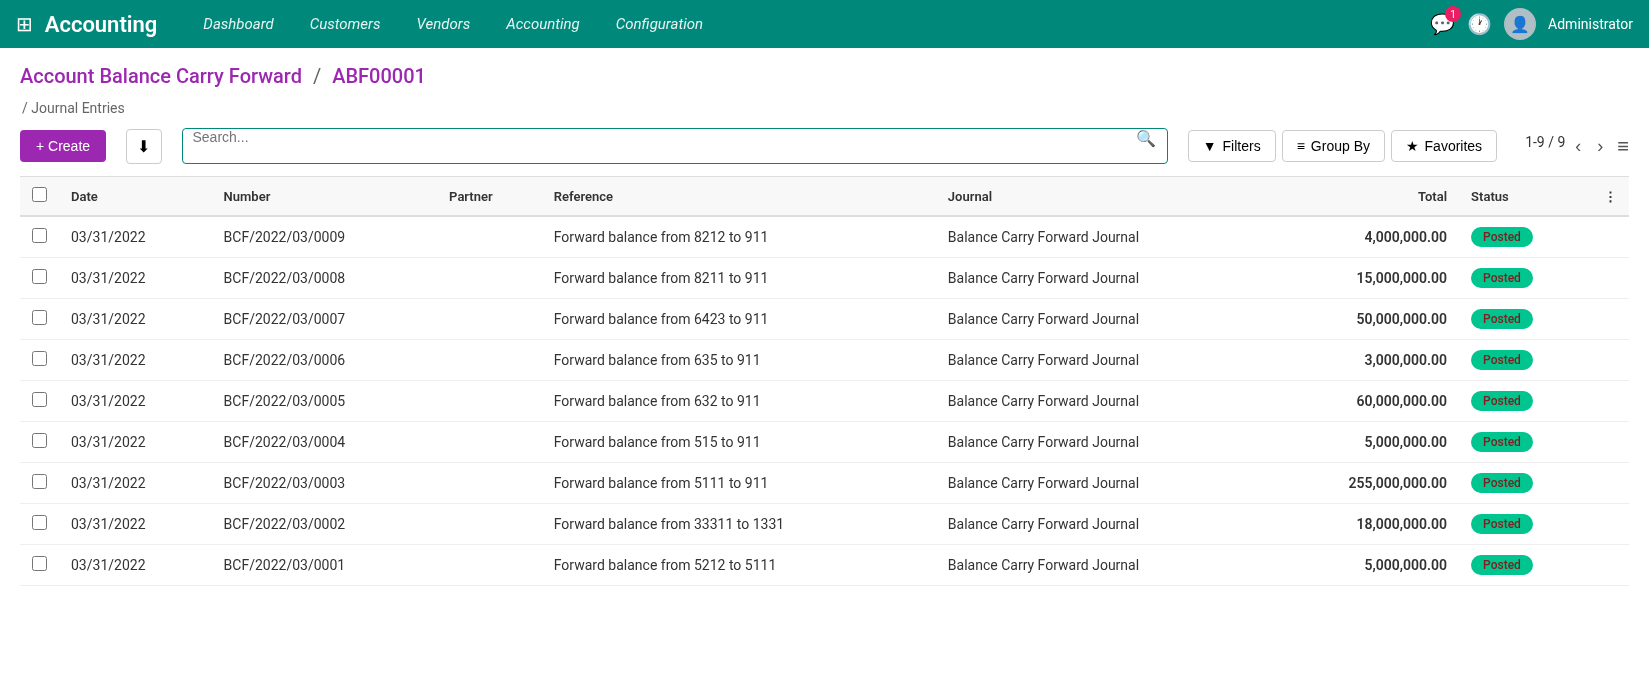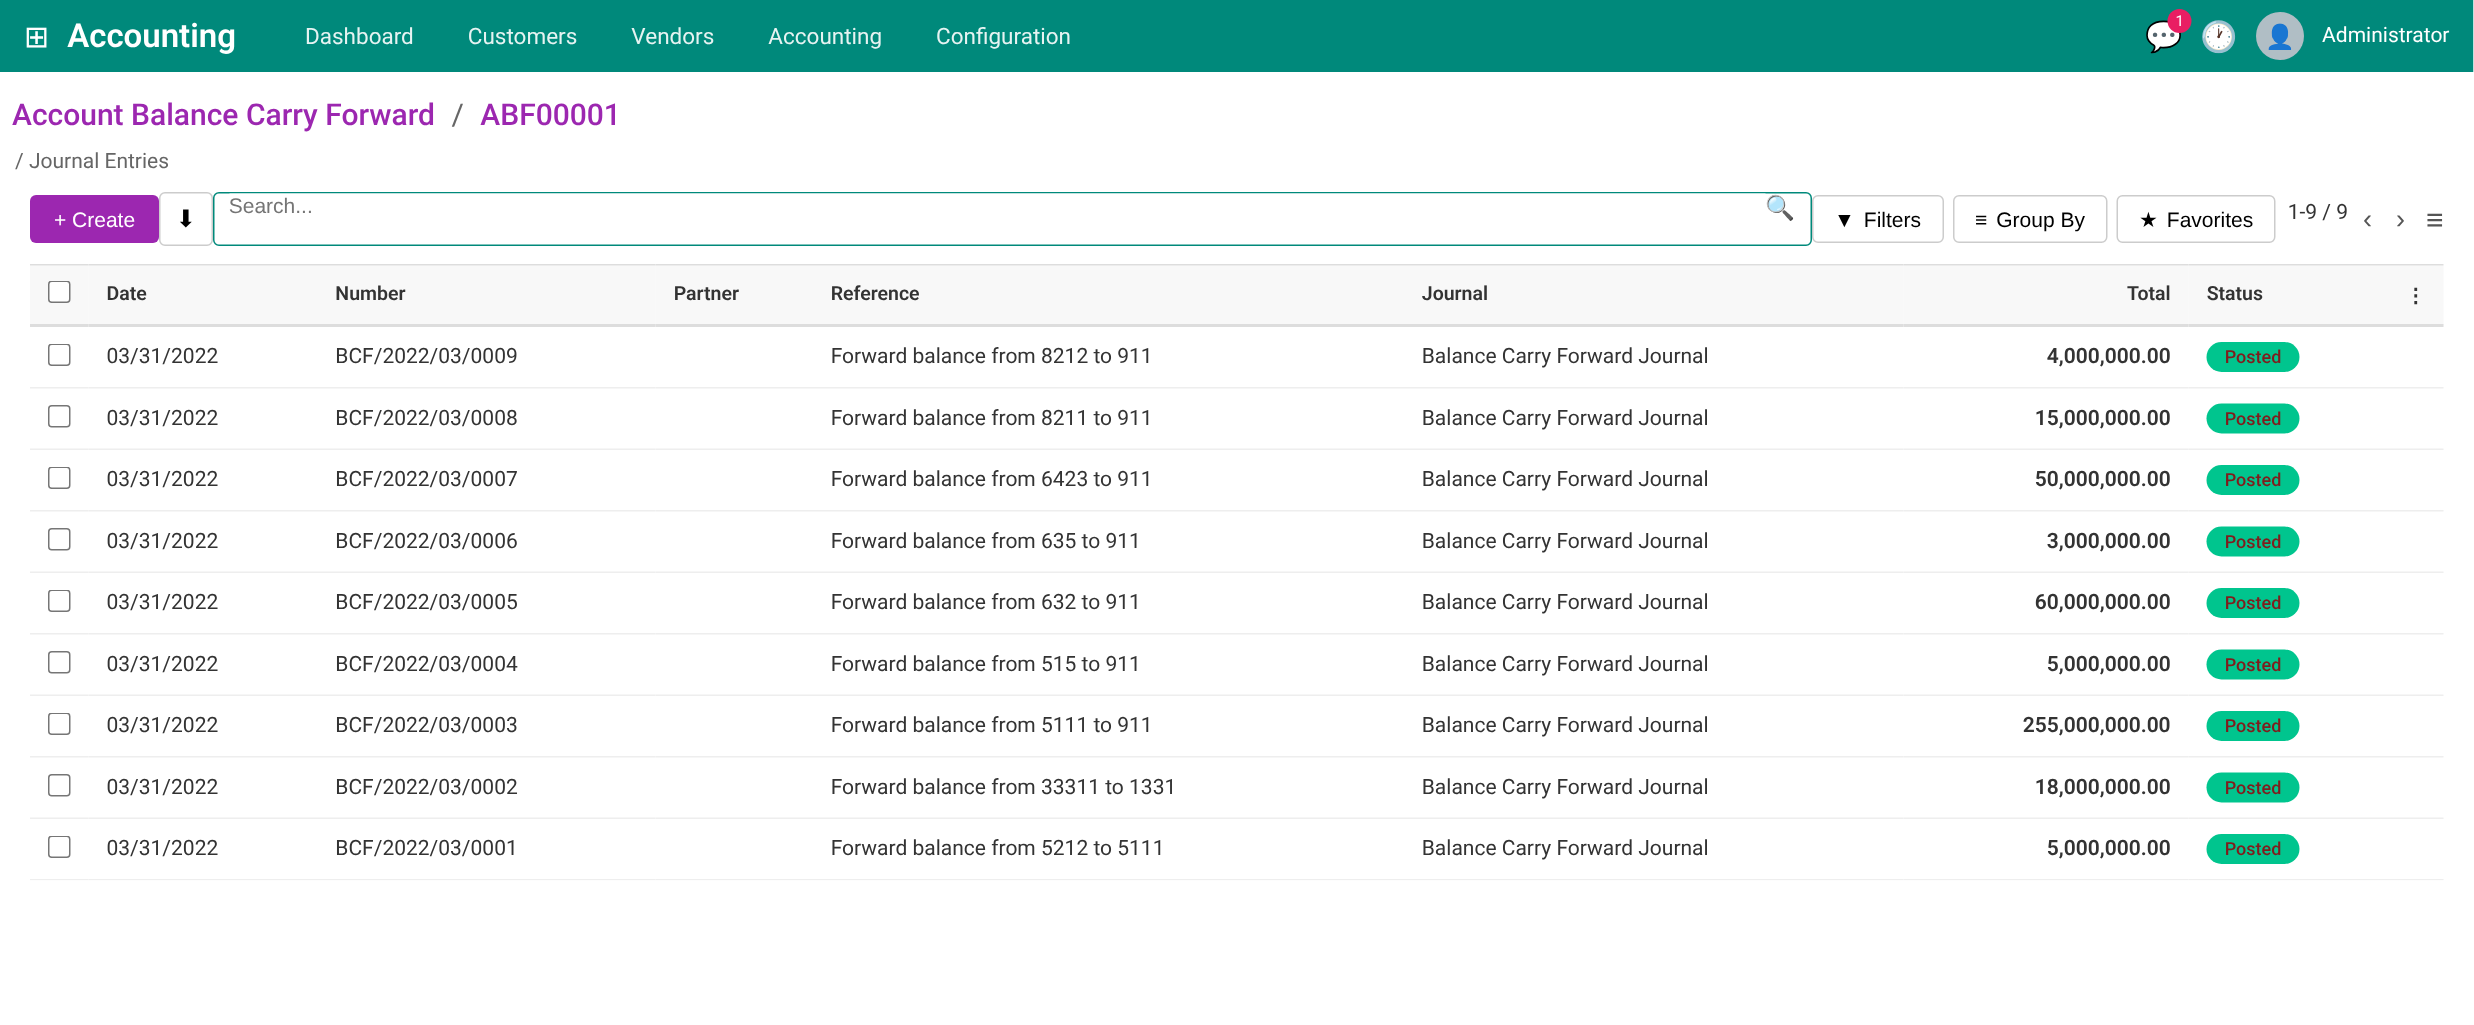--- a/index.html
+++ b/index.html
@@ -34,20 +34,21 @@
     .topnav-link {
       color: rgba(255,255,255,0.9);
       text-decoration: none;
       padding: 0 18px;
       height: 48px;
       display: flex;
       align-items: center;
       font-size: 15px;
       cursor: pointer;
       transition: background 0.15s;
+      font-style: italic;
     }
     .topnav-right {
       display: flex;
       align-items: center;
       gap: 12px;
       margin-left: auto;
     }
     .nav-icon-btn {
       color: #fff;
       cursor: pointer;
@@ -83,21 +84,21 @@
       cursor: pointer;
     }
     .user-name {
       color: #fff;
       font-size: 14px;
       cursor: pointer;
     }
 
     
     .breadcrumb-area {
-      padding: 16px 20px 0 8px;
+      padding: 16px 20px 0 20px;
       display: flex;
       align-items: flex-start;
       gap: 0;
       flex-wrap: wrap;
     }
     .breadcrumb-link {
       color: #9c27b0;
       text-decoration: none;
       font-size: 20px;
       font-weight: 500;
@@ -114,21 +115,21 @@
       font-size: 14px;
       margin-top: 12px;
       padding-left: 2px;
     }
 
     
     .toolbar {
       display: flex;
       align-items: center;
       padding: 12px 20px;
-      gap: 0;
+      gap: 20px;
     }
     .btn-create {
       background: #9c27b0;
       color: #fff;
       border: none;
       padding: 8px 16px;
       border-radius: 4px;
       font-size: 14px;
       cursor: pointer;
       display: flex;

